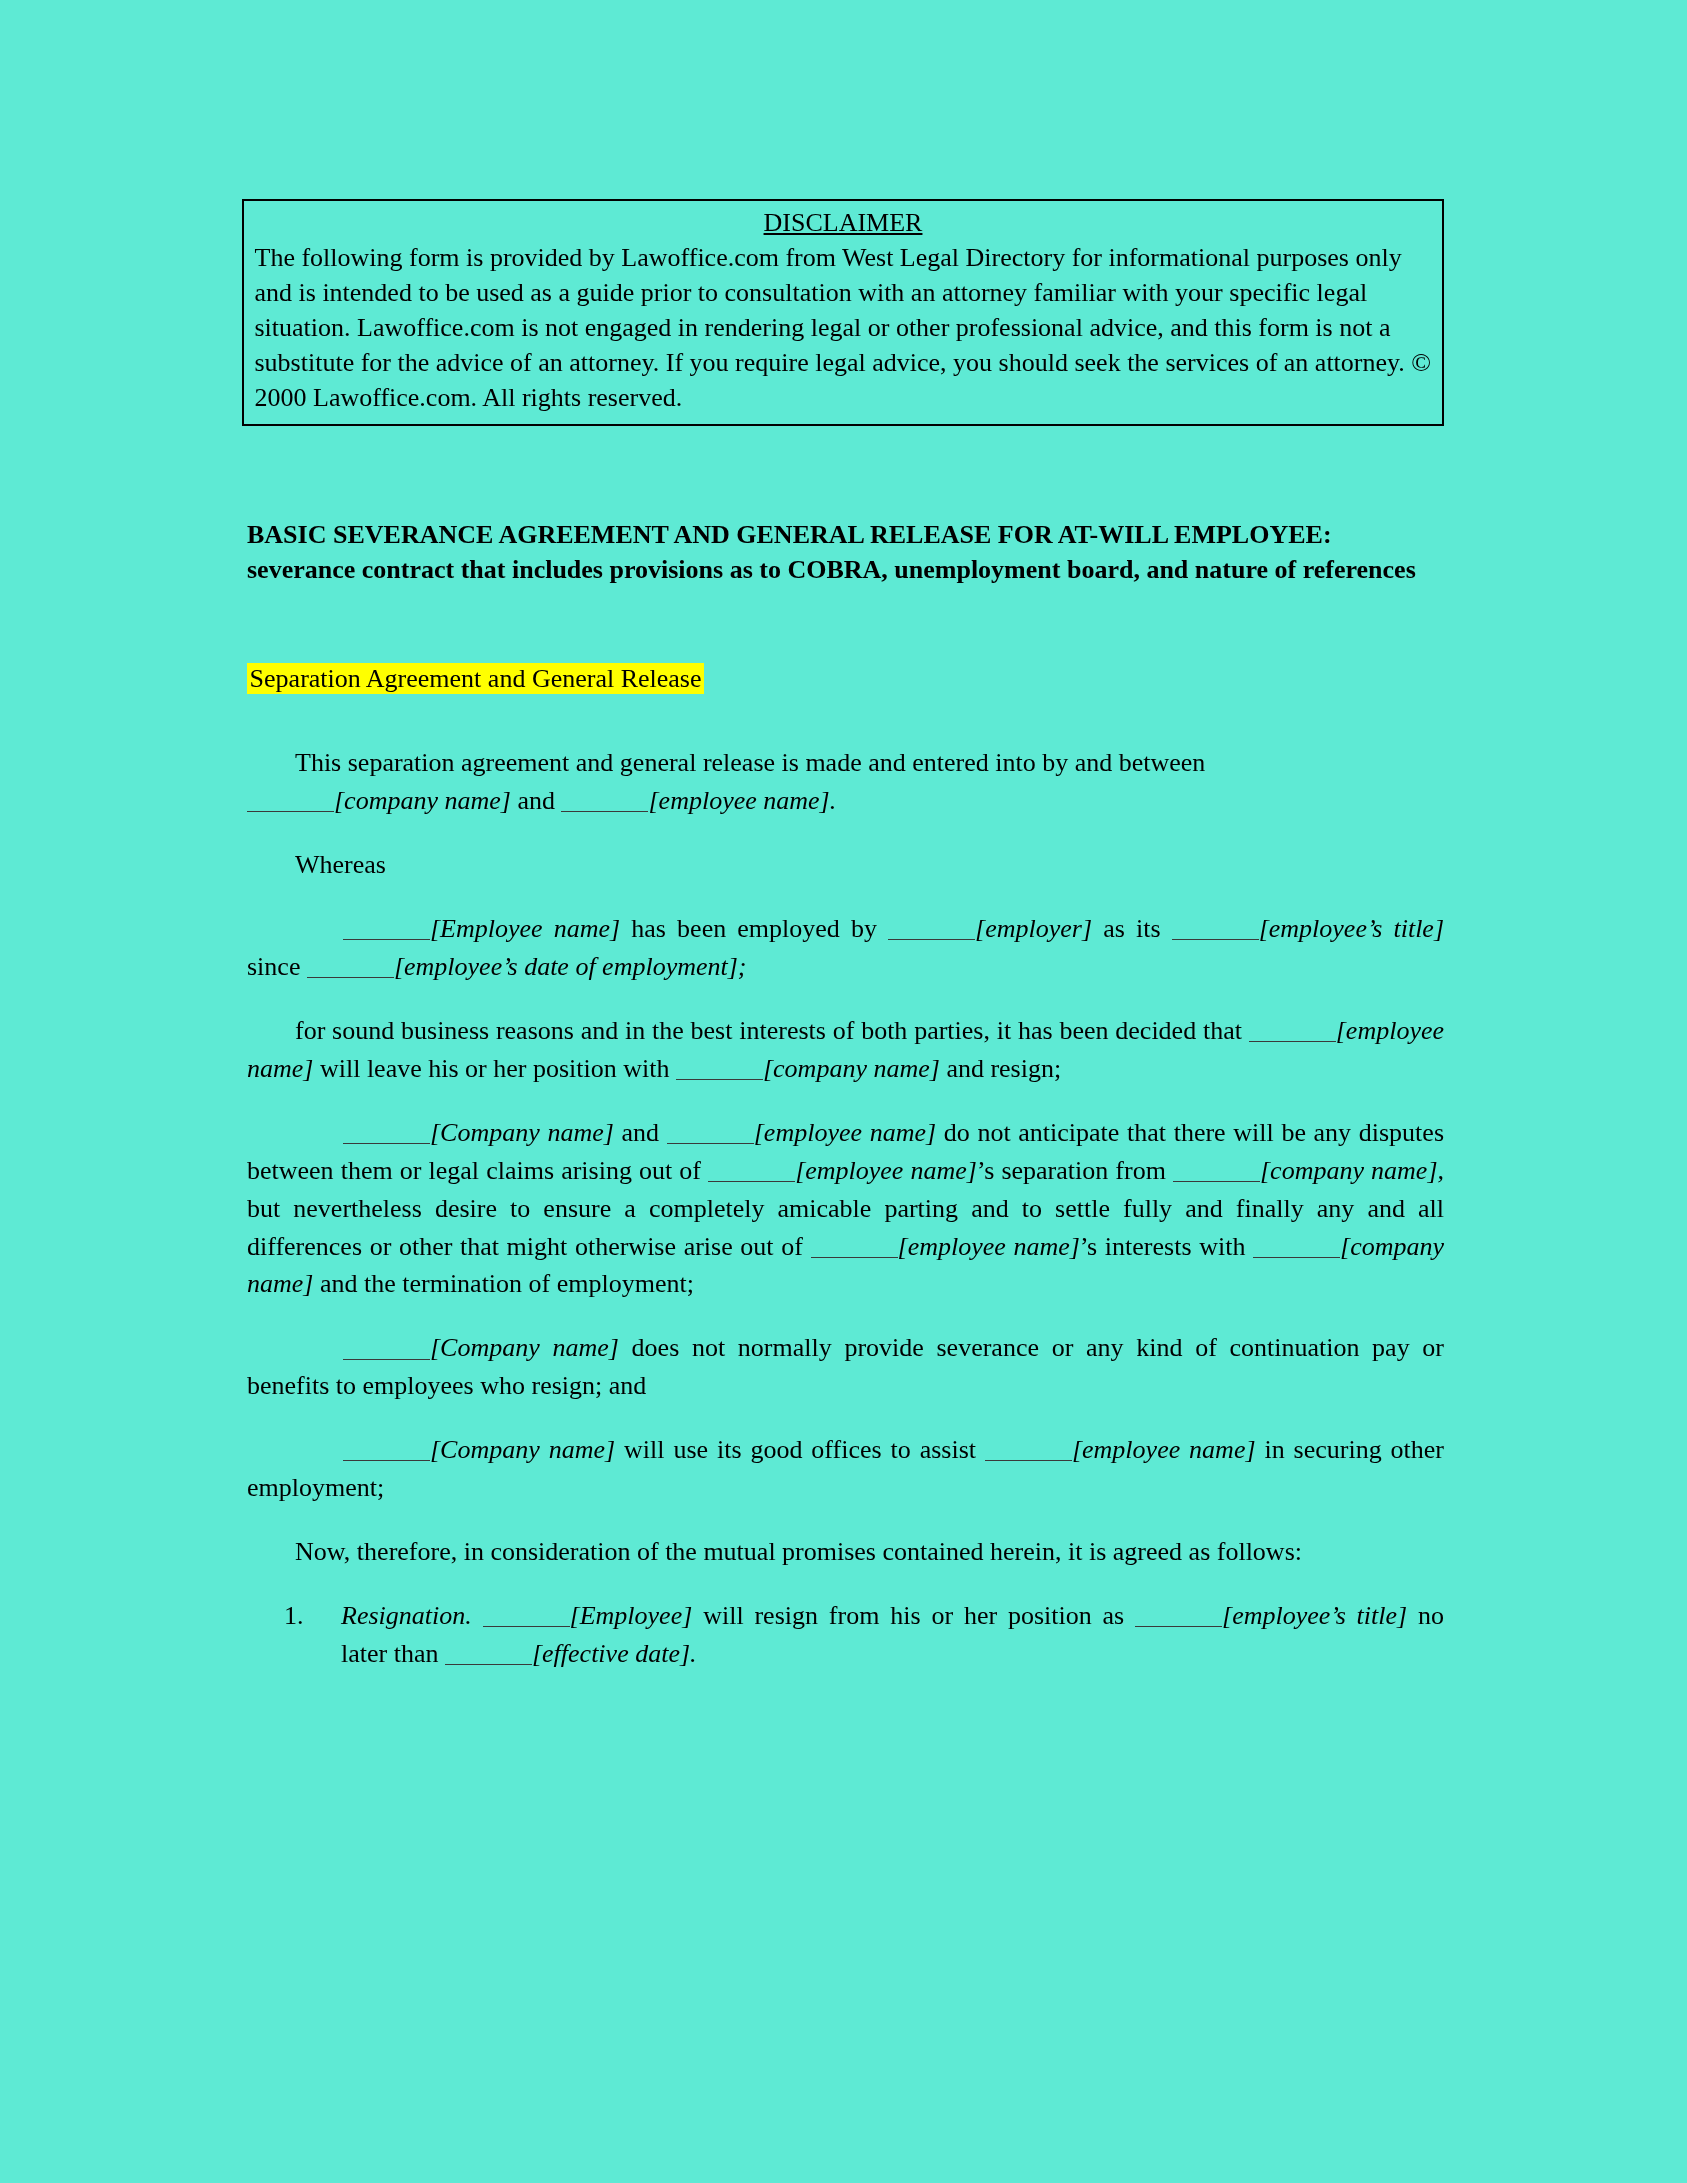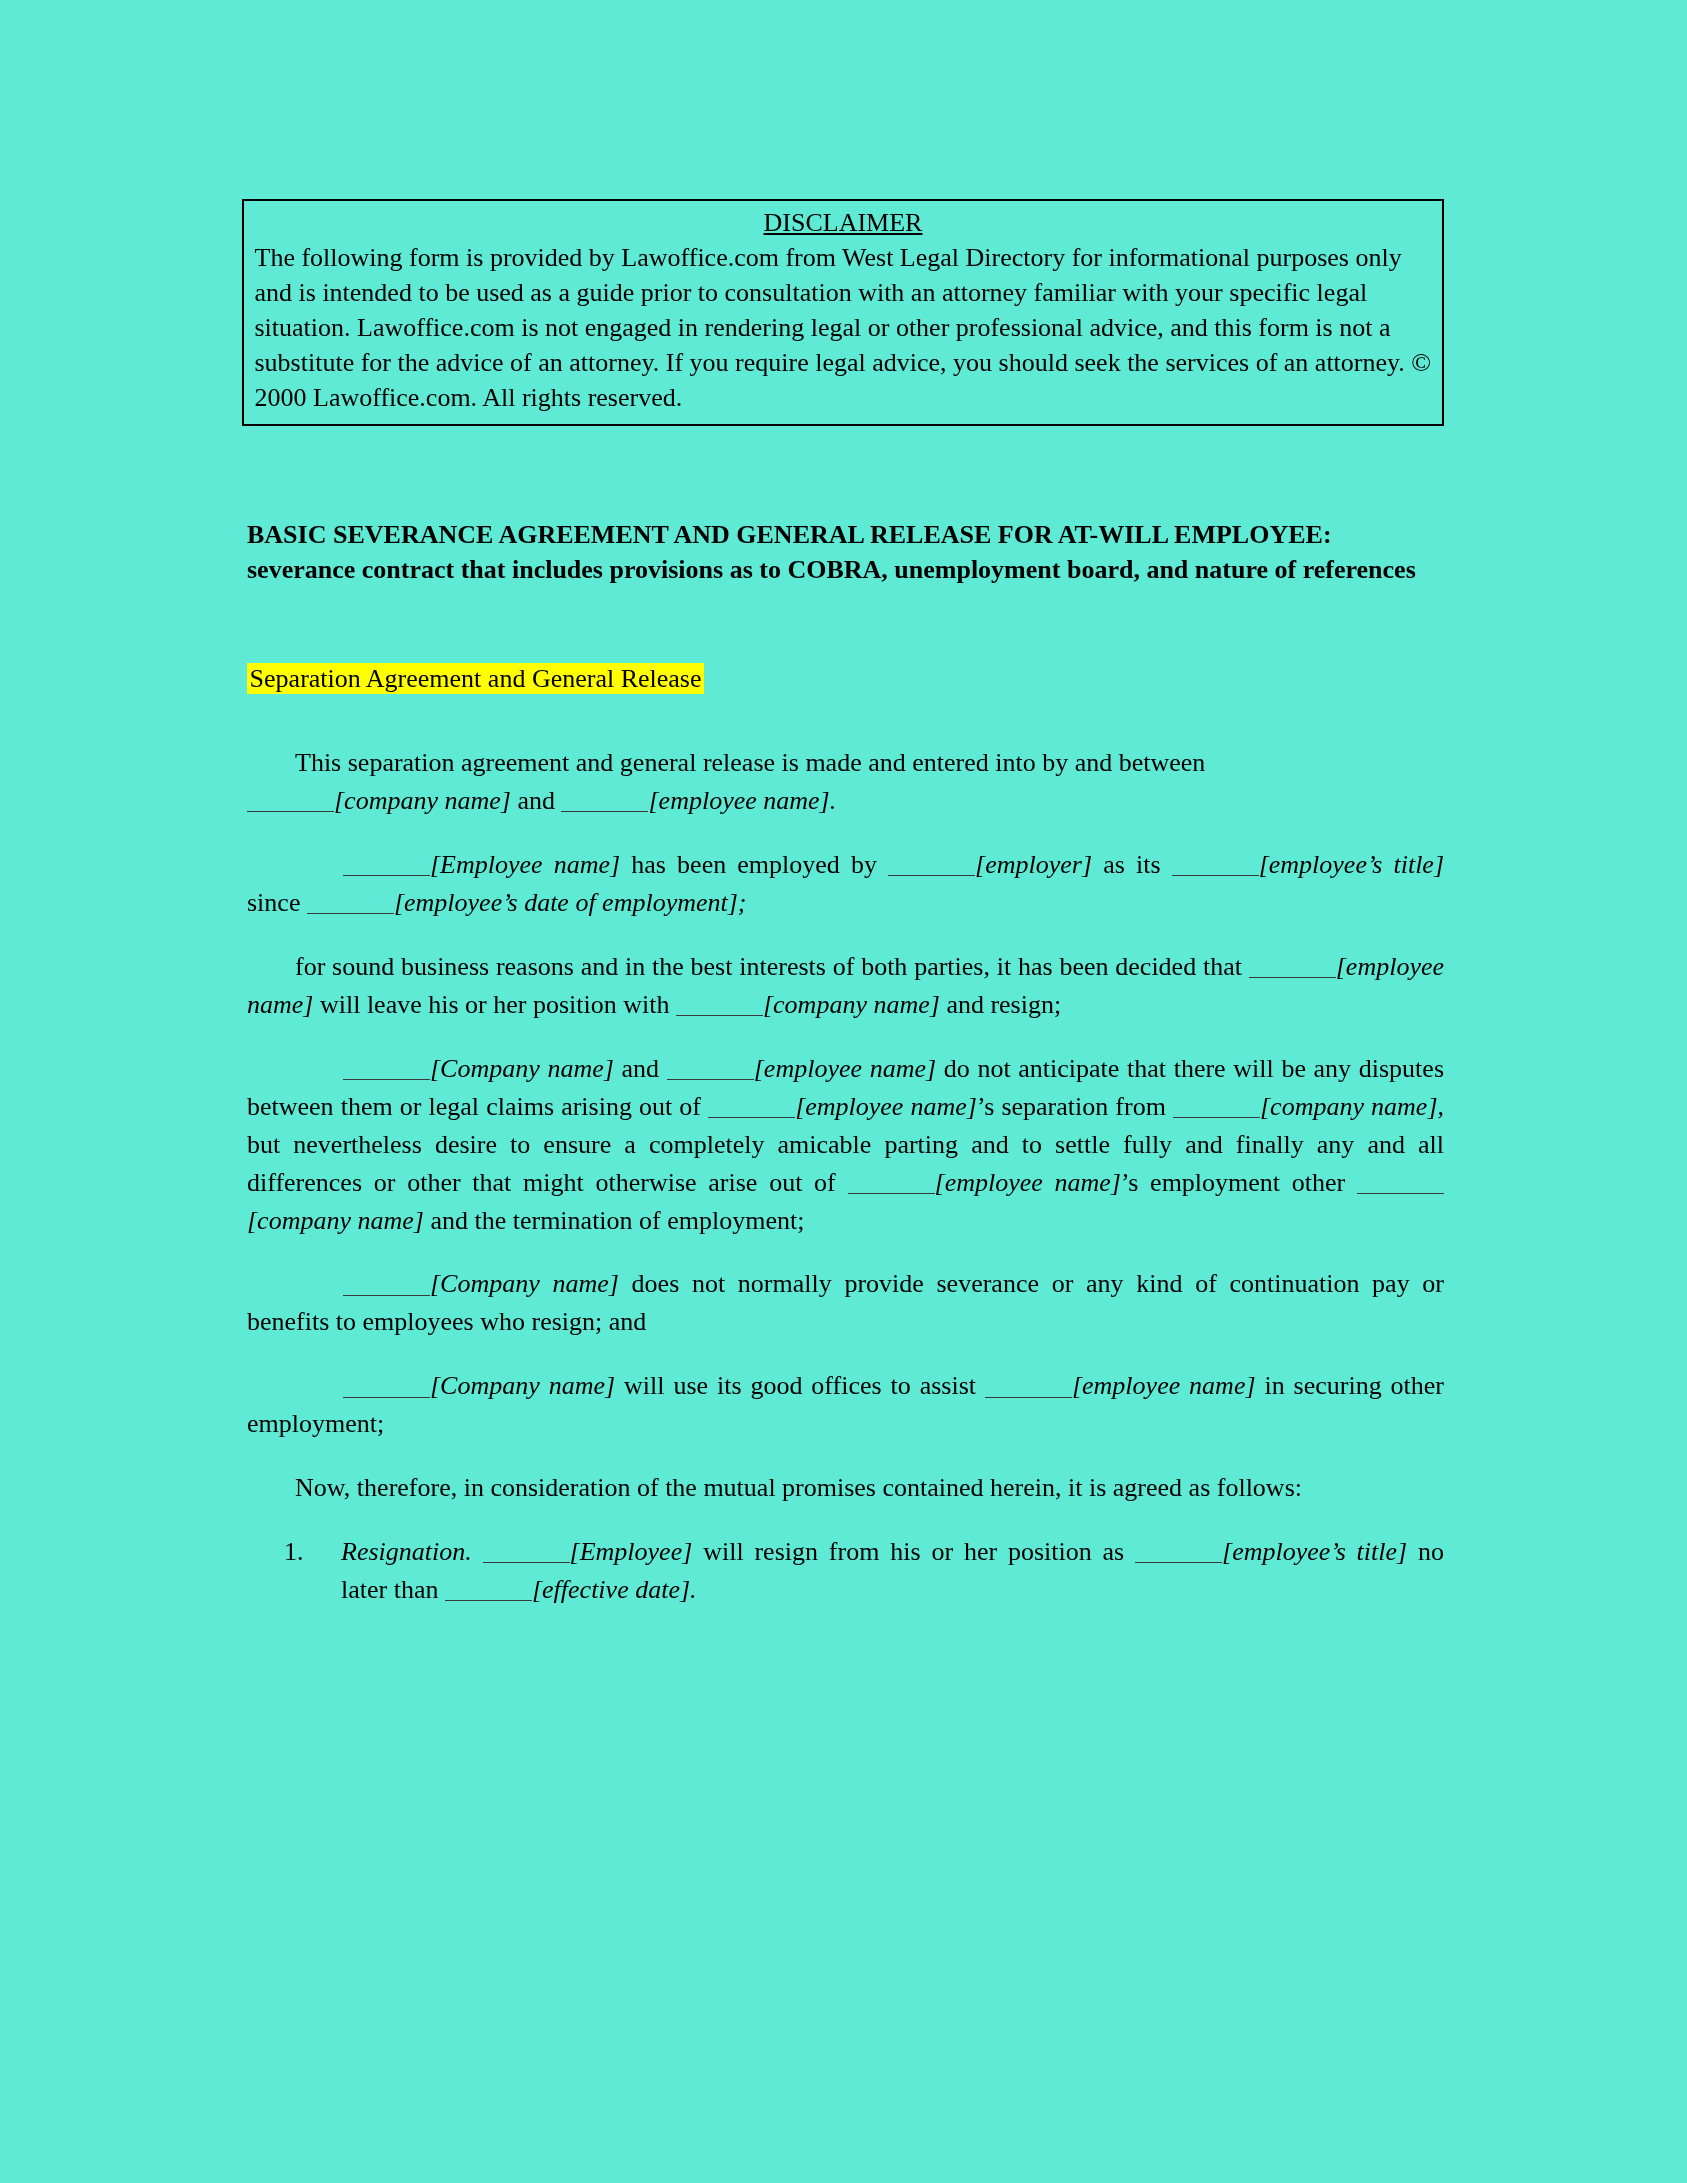--- a/index.html
+++ b/index.html
@@ -148,20 +148,23 @@
   <div class="body-area">
 
     <p class="para indent">
       <span>This separation agreement and general release is made and entered into by and between</span>
       <br>
       <span class="blank"></span><i>[company name]</i>
       <span>and</span>
       <span class="blank"></span><i>[employee name].</i>
     </p>
 
+    <p class="para left indent">
+      <span>Whereas</span>
+    </p>
 
     <p class="para indent-big">
       <span class="blank"></span><i>[Employee name]</i>
       <span>has been employed by</span>
       <span class="blank"></span><i>[employer]</i>
       <span>as its</span>
       <span class="blank"></span><i>[employee’s title]</i>
       <span>since</span>
       <span class="blank"></span><i>[employee’s date of employment];</i>
     </p>
@@ -175,21 +178,21 @@
     </p>
 
     <p class="para indent-big">
       <span class="blank"></span><i>[Company name]</i>
       <span>and</span>
       <span class="blank"></span><i>[employee name]</i>
       <span>do not anticipate that there will be any disputes between them or legal claims arising out of</span>
       <span class="blank"></span><i>[employee name]</i><span>’s separation from</span>
       <span class="blank"></span><i>[company name],</i>
       <span>but nevertheless desire to ensure a completely amicable parting and to settle fully and finally any and all differences or other that might otherwise arise out of</span>
-      <span class="blank"></span><i>[employee name]</i><span>’s employment other</span>
+      <span class="blank"></span><i>[employee name]</i><span>’s interests with</span>
       <span class="blank"></span><i>[company name]</i>
       <span>and the termination of employment;</span>
     </p>
 
     <p class="para indent-big">
       <span class="blank"></span><i>[Company name]</i>
       <span>does not normally provide severance or any kind of continuation pay or benefits to employees who resign; and</span>
     </p>
 
     <p class="para indent-big">

